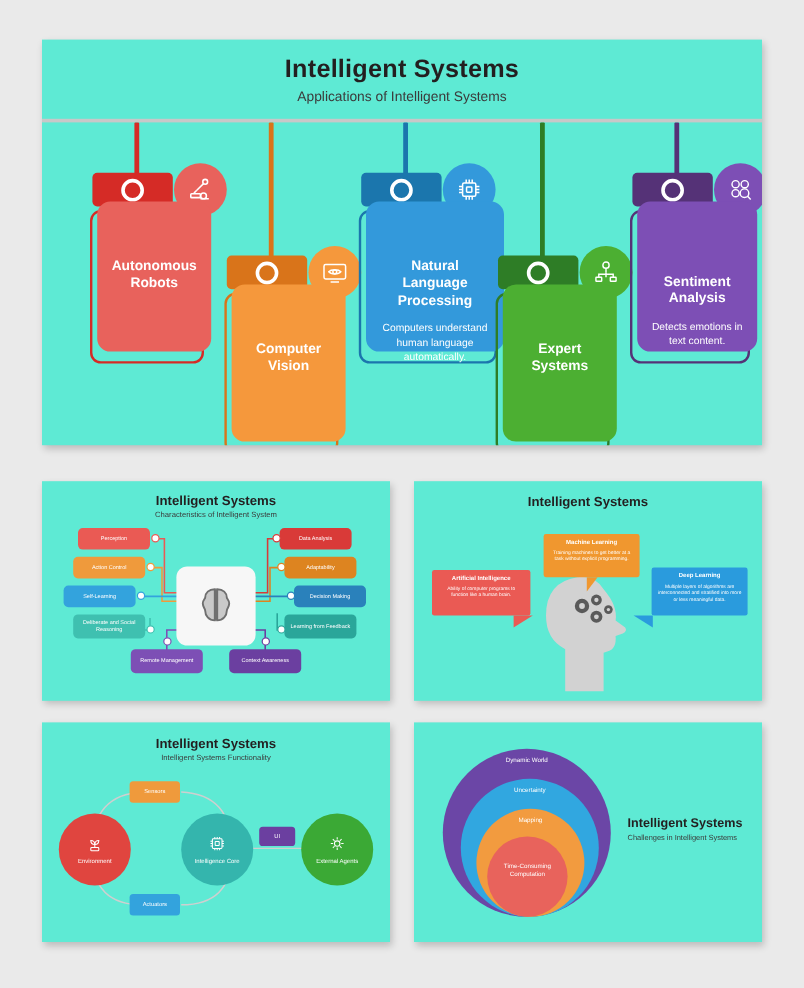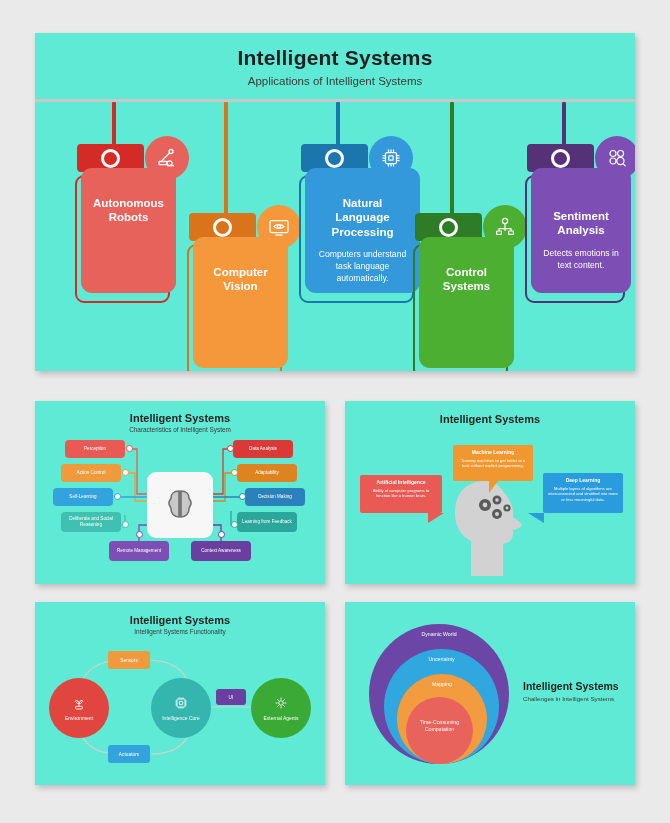--- a/index.html
+++ b/index.html
@@ -46,21 +46,21 @@
     position: absolute; width: 44px; height: 44px; border-radius: 50%;
     display: flex; align-items: center; justify-content: center;
   }
   .icon-circle svg { display:block; }
   .card-frame {
     position: absolute; border-style: solid; border-width: 2.5px;
     border-radius: 9px; background: transparent;
   }
   .card {
     position: absolute; border-radius: 11px;
-    padding: 8px 9px; color: #ffffff; text-align: center;
+    padding: 27px 9px; color: #ffffff; text-align: center;
     display: flex; flex-direction: column; align-items: center;
   }
   .card-title { font-size: 11.5px; font-weight: bold; line-height: 1.25; }
   .card-desc  { font-size: 8.6px; line-height: 1.4; margin-top: 9px; }
   .dot { position: absolute; width: 5px; height: 5px; border-radius: 50%; }
 
   
   .sm-title { font-size: 11px; font-weight: bold; color: #231f20; text-align: center; }
   .sm-sub   { font-size: 6.4px; color: #3b3b3b; text-align: center; margin-top: 2px; }
 
@@ -185,42 +185,42 @@
             <path d="M9.5 6.5v-3M12 6.5v-3M14.5 6.5v-3M9.5 17.5v3M12 17.5v3M14.5 17.5v3M6.5 9.5h-3M6.5 12h-3M6.5 14.5h-3M17.5 9.5h3M17.5 12h3M17.5 14.5h3"></path>
           </svg>
         </div>
         <div class="card-frame" style="left:20px; top:73px; width:115px; height:128px; border-color:#1b76ad;"></div>
         <div class="dot" style="left:133px; top:101px; background:#1b76ad;"></div>
         <div class="card" style="left:26px; top:66px; width:115px; height:125px; background:#3399db;">
           <div class="card-title" style="margin-top:20px;">
             <div>Natural</div>
             <div>Language Processing</div>
           </div>
-          <div class="card-desc">Computers understand task language automatically.</div>
+          <div class="card-desc">Computers understand human language automatically.</div>
         </div>
       </div>
 
       <div class="col" style="left:358px; width:120px;">
         <div class="drop-line" style="left:57px; height:112px; background:#2e7d26;"></div>
         <div class="hanger" style="left:22px; top:111px; background:#2e7d26;"></div>
         <div class="ring" style="left:46px; top:116px;"></div>
         <div class="icon-circle" style="left:90px; top:103px; background:#4caf32;">
           <svg width="24" height="24" viewBox="0 0 24 24" fill="none" stroke="#fff" stroke-width="1.2">
             <circle cx="12" cy="6" r="2.6"></circle>
               <path d="M12 8.6v3.4M6 16v-2.4h12V16"></path>
             <rect x="3.6" y="16" width="4.8" height="3.4" rx="0.5"></rect>
             <rect x="15.6" y="16" width="4.8" height="3.4" rx="0.5"></rect>
             <path d="M12 12v4"></path>
           </svg>
         </div>
         <div class="card-frame" style="left:20px; top:142px; width:95px; height:134px; border-color:#2e7d26;"></div>
         <div class="dot" style="left:113px; top:170px; background:#2e7d26;"></div>
         <div class="card" style="left:26px; top:135px; width:95px; height:131px; background:#4caf32;">
           <div class="card-title" style="margin-top:20px;">
-            <div>Control</div>
+            <div>Expert</div>
             <div>Systems</div>
           </div>
         </div>
       </div>
 
       <div class="col" style="left:470px; width:120px;">
         <div class="drop-line" style="left:57px; height:43px; background:#553277;"></div>
         <div class="hanger" style="left:22px; top:42px; background:#553277;"></div>
         <div class="ring" style="left:46px; top:47px;"></div>
         <div class="icon-circle" style="left:90px; top:34px; background:#7d4fb5;">

